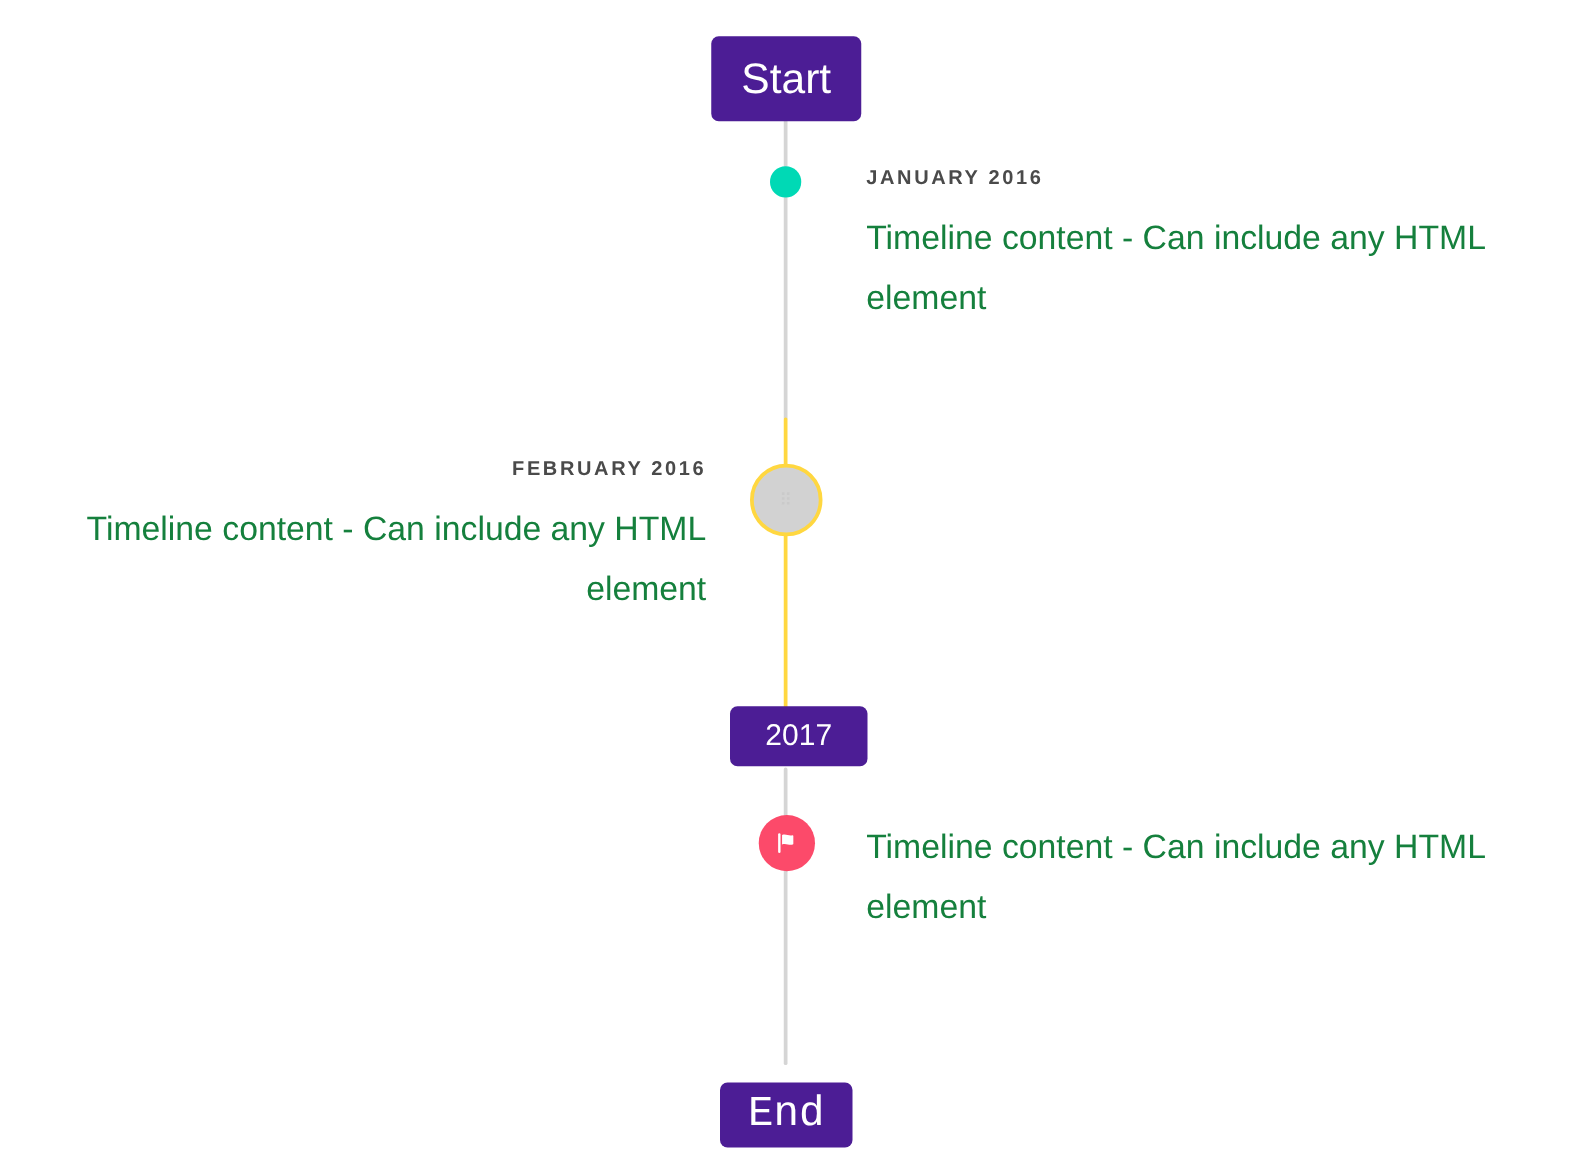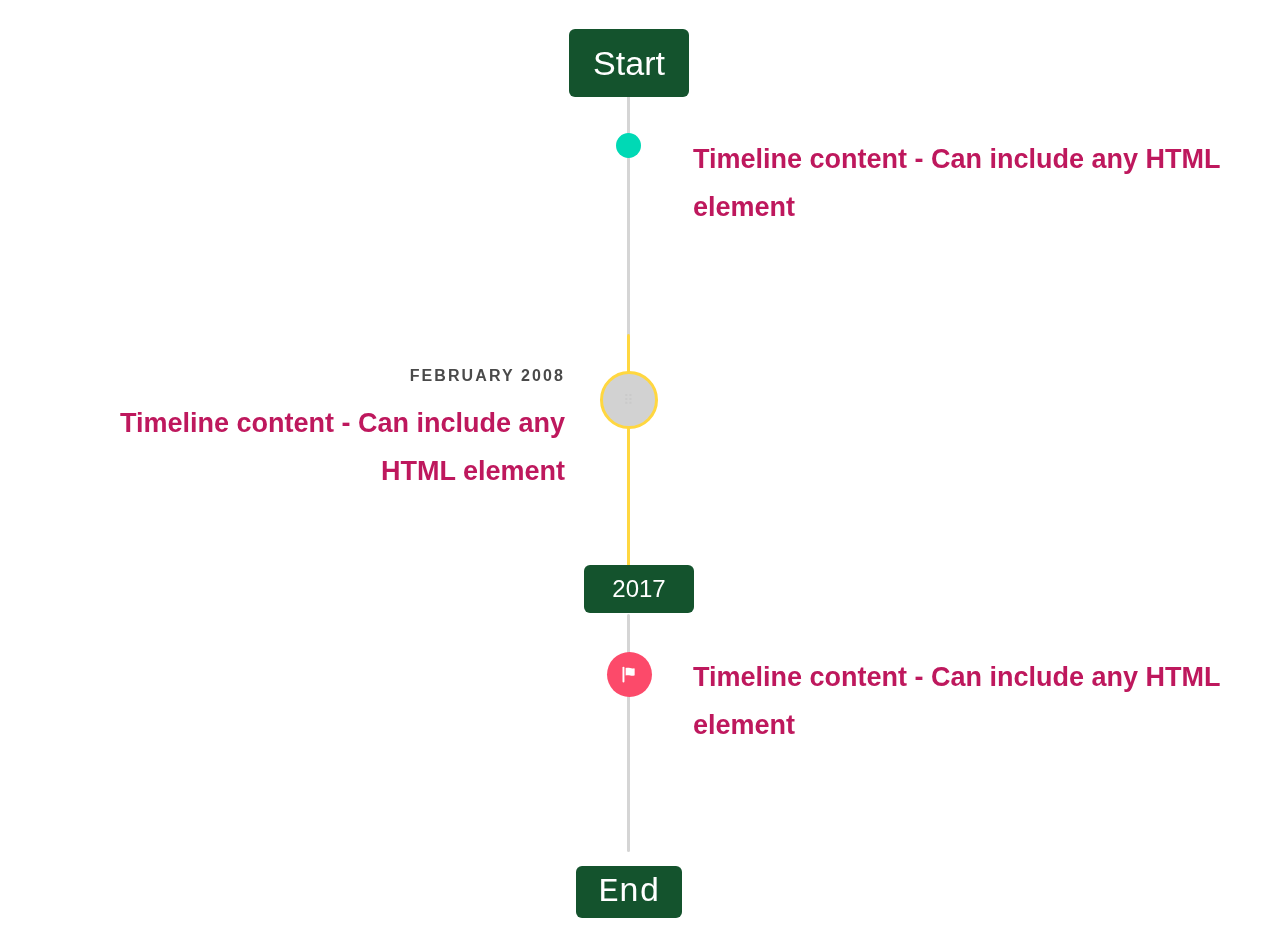--- a/index.html
+++ b/index.html
@@ -26,21 +26,21 @@
     width: 3px;
     border-radius: 2px;
   }
   .rail-grey-top    { top: 88px;  height: 248px; background: #d5d5d5; }
   .rail-yellow      { top: 334px; height: 238px; background: #ffd740; }
   .rail-grey-bottom { top: 614px; height: 238px; background: #d5d5d5; }
 
   
   .badge {
     position: absolute;
-    background: #14532d;
+    background: #4c1d95;
     color: #ffffff;
     border-radius: 6px;
     display: flex;
     align-items: center;
     justify-content: center;
     font-weight: 400;
     line-height: 1;
     user-select: none;
     z-index: 6;
   }
@@ -105,22 +105,22 @@
   
   .event-label {
     font-size: 16px;
     font-weight: 700;
     letter-spacing: 2.1px;
     color: #4a4a4a;
     line-height: 1;
   }
   .event-body {
     font-size: 27px;
-    font-weight: 700;
-    color: #be185d;
+    font-weight: 400;
+    color: #15803d;
     line-height: 1.78;
   }
 
   .event-right { left: 693px; width: 530px; text-align: left; }
   .event-left  { left: 40px;  width: 525px; text-align: right; }
 
   .ev1 { top: 135px; }
   .ev2 { top: 368px; }
   .ev3 { top: 653px; }
 
@@ -132,28 +132,29 @@
 <div id="timeline-root">
 
   <div class="rail rail-grey-top"></div>
   <div class="rail rail-yellow"></div>
   <div class="rail rail-grey-bottom"></div>
 
   <div class="badge badge-start">Start</div>
 
   <div class="marker marker-dot-teal"></div>
   <div class="event event-right ev1">
+    <div class="event-label">JANUARY 2016</div>
     <div class="event-body">Timeline content - Can include any HTML element</div>
   </div>
 
   <div class="marker marker-ring-yellow">
     <span class="marker-glyph-faint">⠿</span>
   </div>
   <div class="event event-left ev2">
-    <div class="event-label">FEBRUARY 2008</div>
+    <div class="event-label">FEBRUARY 2016</div>
     <div class="event-body">Timeline content - Can include any HTML element</div>
   </div>
 
   <div class="badge badge-year">2017</div>
 
   <div class="marker marker-circle-pink">
     <svg class="flag-icon" viewBox="0 0 24 24" aria-hidden="true">
       <rect x="4" y="3" width="2.2" height="18" rx="1.1" fill="#ffffff"></rect>
       <path d="M7.6 4.6c3.4-1.4 6.2 1.1 9.4 .2 .5-.15 .9 .15 .9 .65v7.1c0 .35-.2 .6-.55 .72 -3.2 1.05-6.1-1.5-9.75-.1z" fill="#ffffff"></path>
     </svg>

